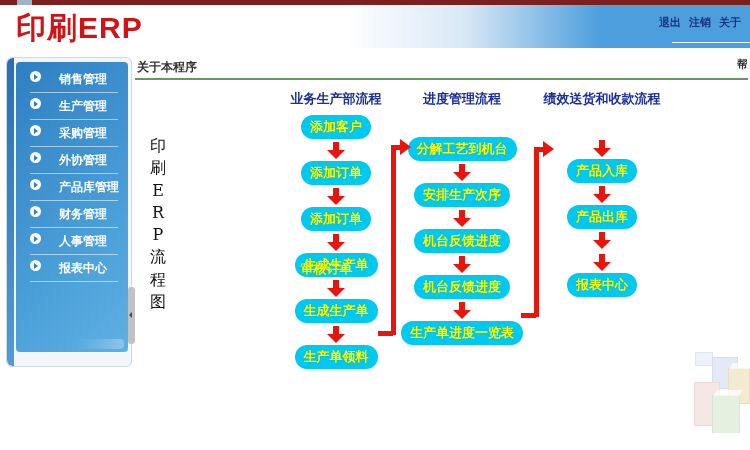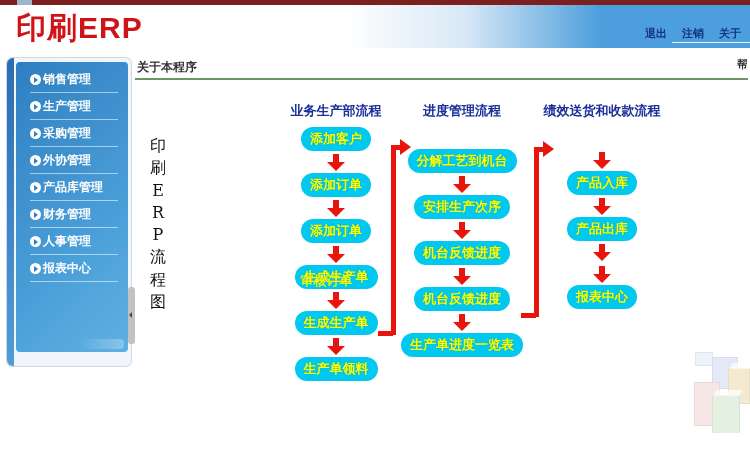--- a/index.html
+++ b/index.html
@@ -15,35 +15,35 @@
     font-family:"Liberation Sans",sans-serif;}
   #stage{position:relative;width:750px;height:433px;background:#fff;overflow:hidden;}
 
   
   .topbar{position:absolute;left:0;top:0;width:750px;height:5px;background:#7c1f1f;}
   .topbar-tab{position:absolute;left:17px;top:0;width:15px;height:5px;background:#9db4c9;}
   .header-band{position:absolute;left:0;top:5px;width:750px;height:43px;
     background:linear-gradient(to right,#ffffff 0%,#ffffff 46%,#d8e8f6 62%,#4d9edc 80%,#4d9edc 100%);}
   .logo{position:absolute;left:16px;top:8px;font-size:30px;font-weight:900;
     color:var(--logo-red);letter-spacing:1px;}
-  .header-links{position:absolute;right:9px;top:26px;display:flex;gap:15px;
+  .header-links{position:absolute;right:9px;top:15px;display:flex;gap:8px;
     font-size:11px;font-weight:bold;color:var(--link-blue);}
   .header-links span{cursor:pointer;}
   .links-underline{position:absolute;left:672px;top:42px;width:78px;height:1px;background:#e9f0f8;}
 
   
   .side-wrap{position:absolute;left:6px;top:57px;width:126px;height:310px;
     background:#f2f6fa;border:1px solid #ccd9e6;border-radius:6px;}
   .side-accent{position:absolute;left:0;top:0;width:7px;height:308px;
     background:linear-gradient(to bottom,#2a6db5,#4f9cd6);border-radius:6px 0 0 6px;}
   .side-panel{position:absolute;left:9px;top:4px;width:112px;height:290px;
     background:linear-gradient(135deg,#2f7fc1 0%,#4ea3db 70%,#5fb0e2 100%);
     border-radius:4px;padding:9px 0 0 14px;}
   .side-item{height:27px;display:flex;align-items:flex-start;cursor:pointer;}
-  .side-item .inner{display:flex;align-items:center;gap:2px;width:88px;
+  .side-item .inner{display:flex;gap:18px;width:88px;
     padding-bottom:4px;border-bottom:1px solid rgba(255,255,255,.55);}
   .bullet{width:11px;height:11px;border-radius:50%;background:#fff;position:relative;flex:0 0 auto;}
   .bullet::after{content:"";position:absolute;left:4px;top:2.5px;
     border-left:4px solid #2f7fc1;border-top:3px solid transparent;border-bottom:3px solid transparent;}
   .side-label{color:#fff;font-weight:bold;font-size:12px;white-space:nowrap;}
   .panel-sheen{position:absolute;right:4px;bottom:3px;width:46px;height:10px;
     background:linear-gradient(to right,rgba(255,255,255,0),rgba(255,255,255,.28));border-radius:4px;}
 
   
   .splitter{position:absolute;left:128px;top:287px;width:7px;height:57px;
@@ -55,21 +55,21 @@
   .about-tab{position:absolute;left:137px;top:59px;font-size:12px;font-weight:bold;color:#333;cursor:pointer;}
   .clipped-char{position:absolute;left:737px;top:57px;width:10px;overflow:hidden;
     font-size:11px;font-weight:bold;color:#333;}
   .green-rule{position:absolute;left:135px;top:78px;width:613px;height:2px;background:#69975f;}
 
   .v-caption{position:absolute;left:148px;top:135px;width:20px;
     font-family:"DejaVu Serif",serif;font-size:16px;line-height:22.3px;
     word-break:break-all;text-align:center;color:#111;}
 
   
-  .flow-col{position:absolute;top:90px;display:flex;flex-direction:column;align-items:center;margin-top:12px;}
+  .flow-col{position:absolute;top:90px;display:flex;flex-direction:column;align-items:center;}
   .col-1{left:276px;width:120px;}
   .col-2{left:397px;width:130px;}
   .col-3{left:532px;width:140px;}
   .col-title{font-size:13px;font-weight:bold;color:var(--title-blue);white-space:nowrap;height:17px;}
   .col-1 .col-title{margin-bottom:8px;}
   .col-2 .col-title,.col-3 .col-title{margin-bottom:30px;}
   .flow-box{background:var(--box-bg);color:var(--box-text);font-weight:bold;font-size:13px;
     padding:3px 9px;border-radius:12px;white-space:nowrap;position:relative;cursor:pointer;
     text-shadow:0 0 1px rgba(0,120,60,.5);}
   .flow-box .overlay{position:absolute;left:6px;top:7px;opacity:.9;}

